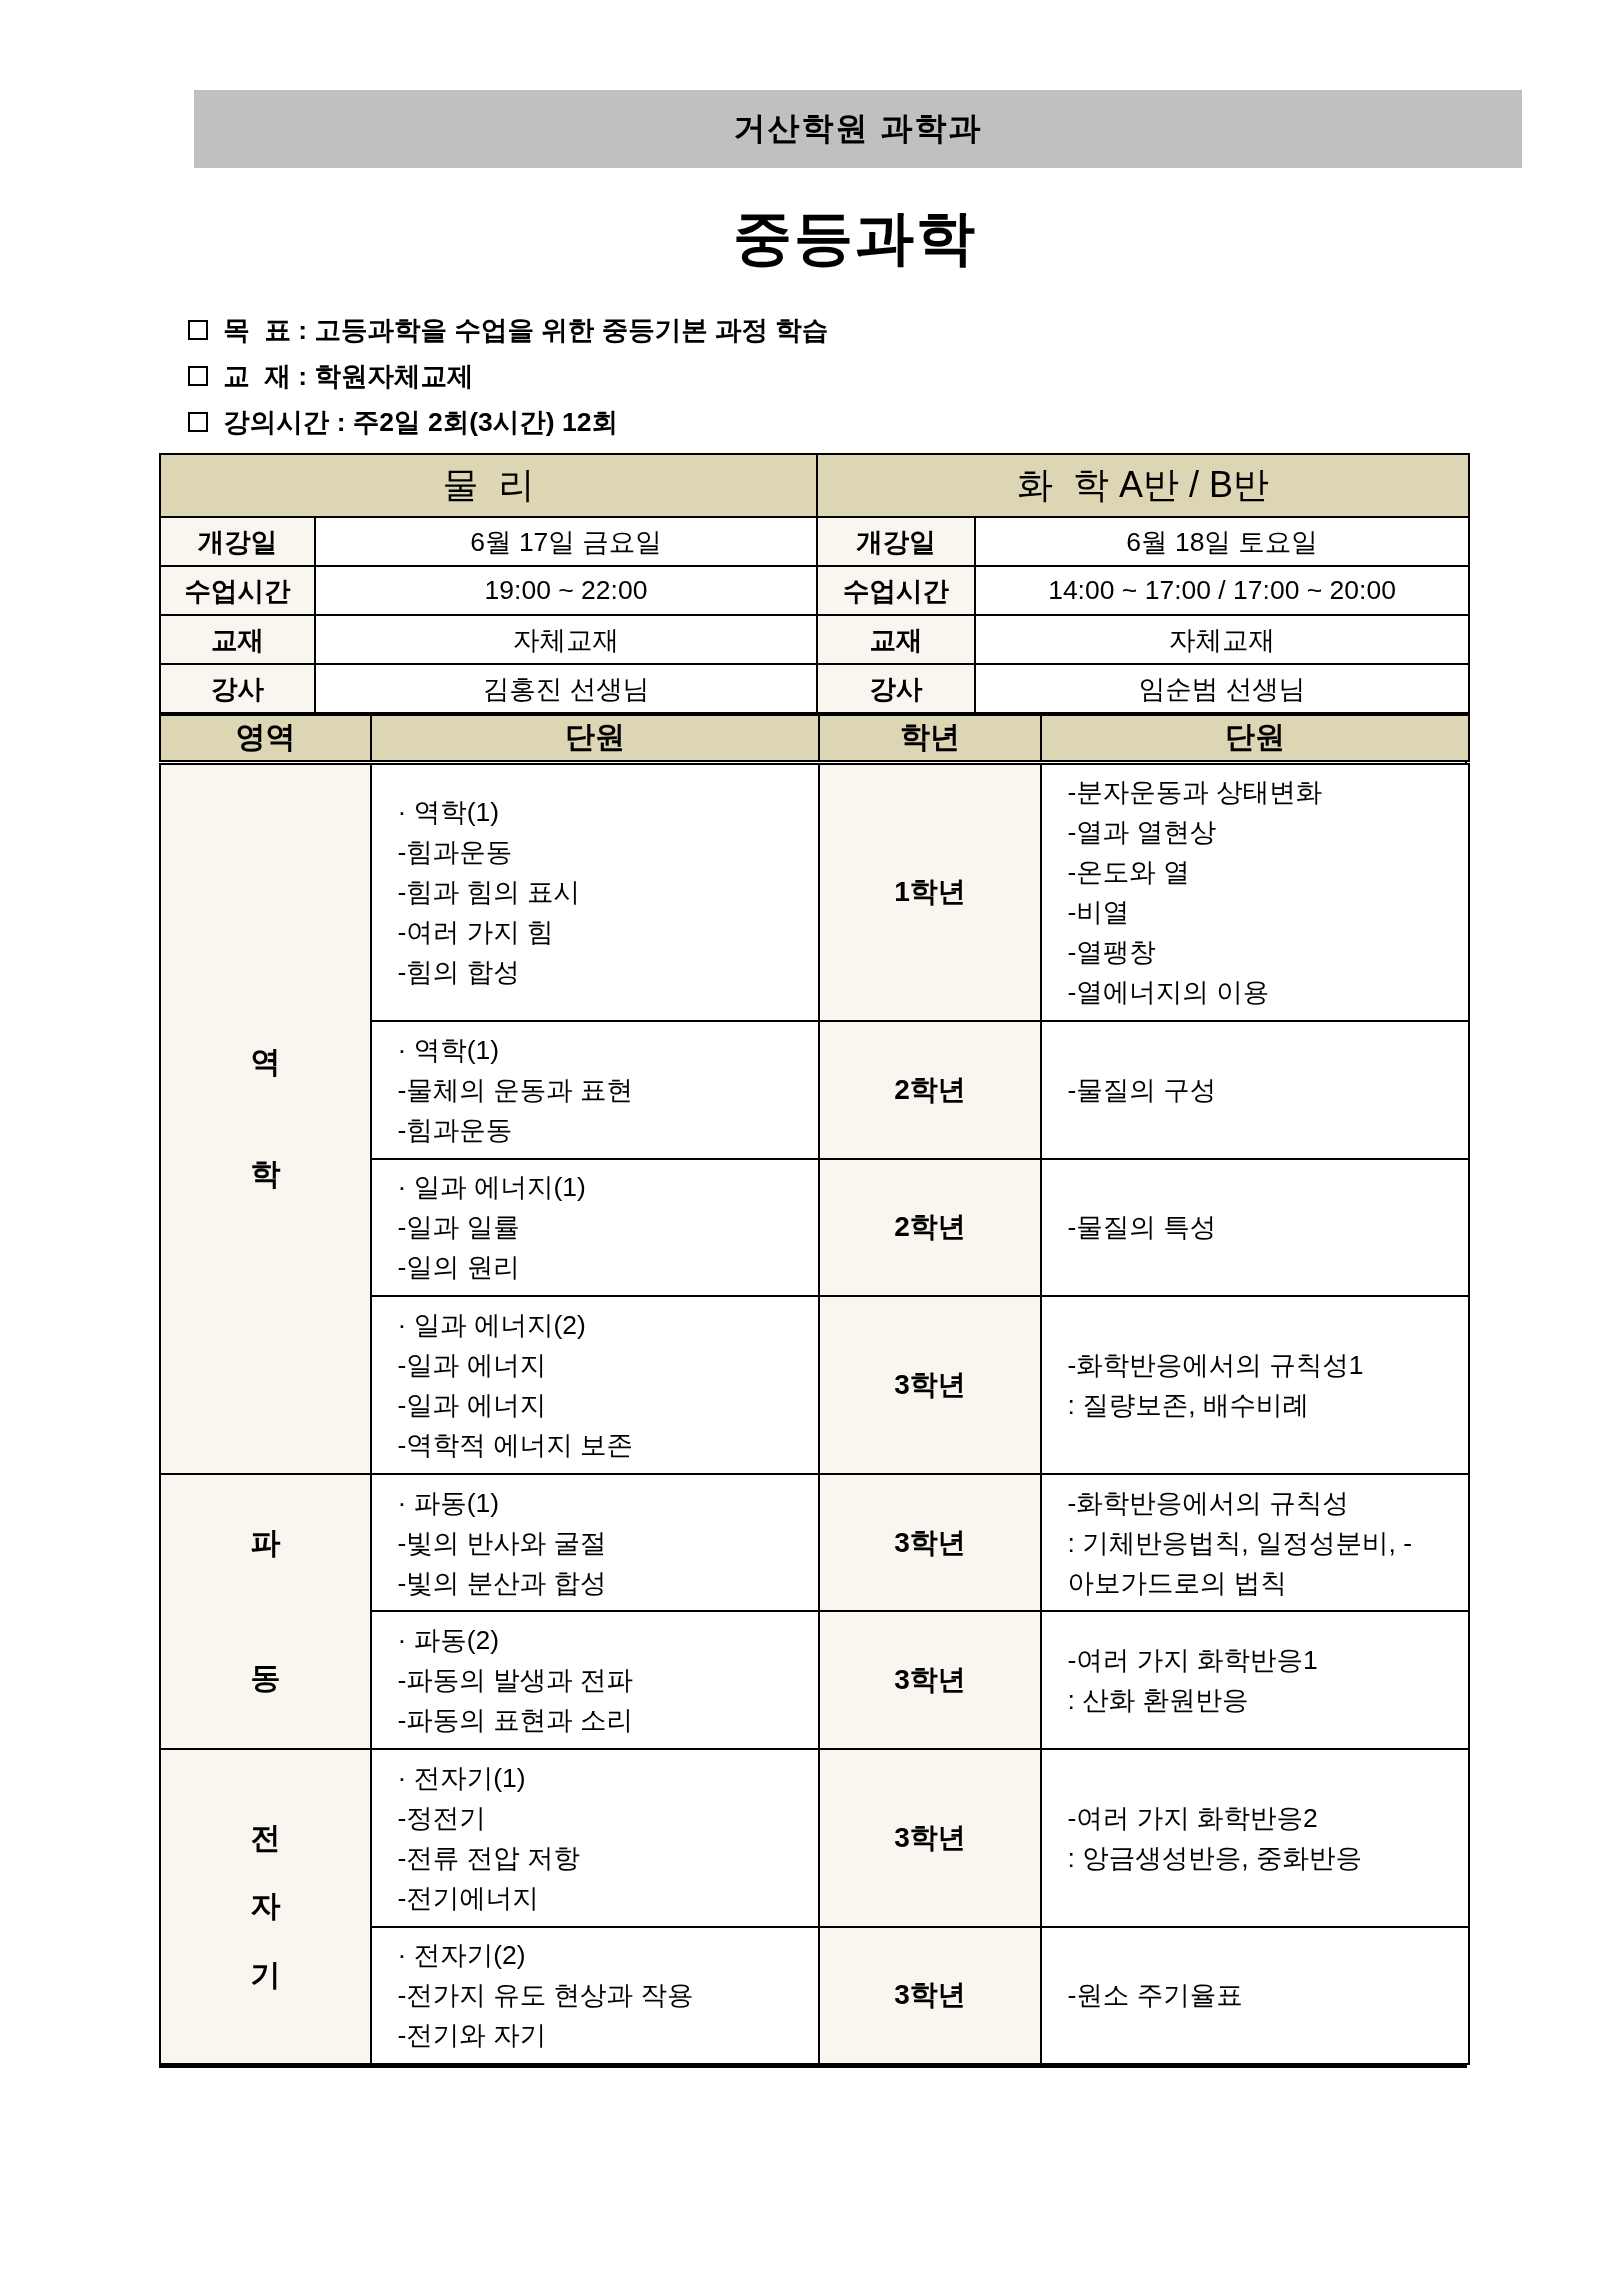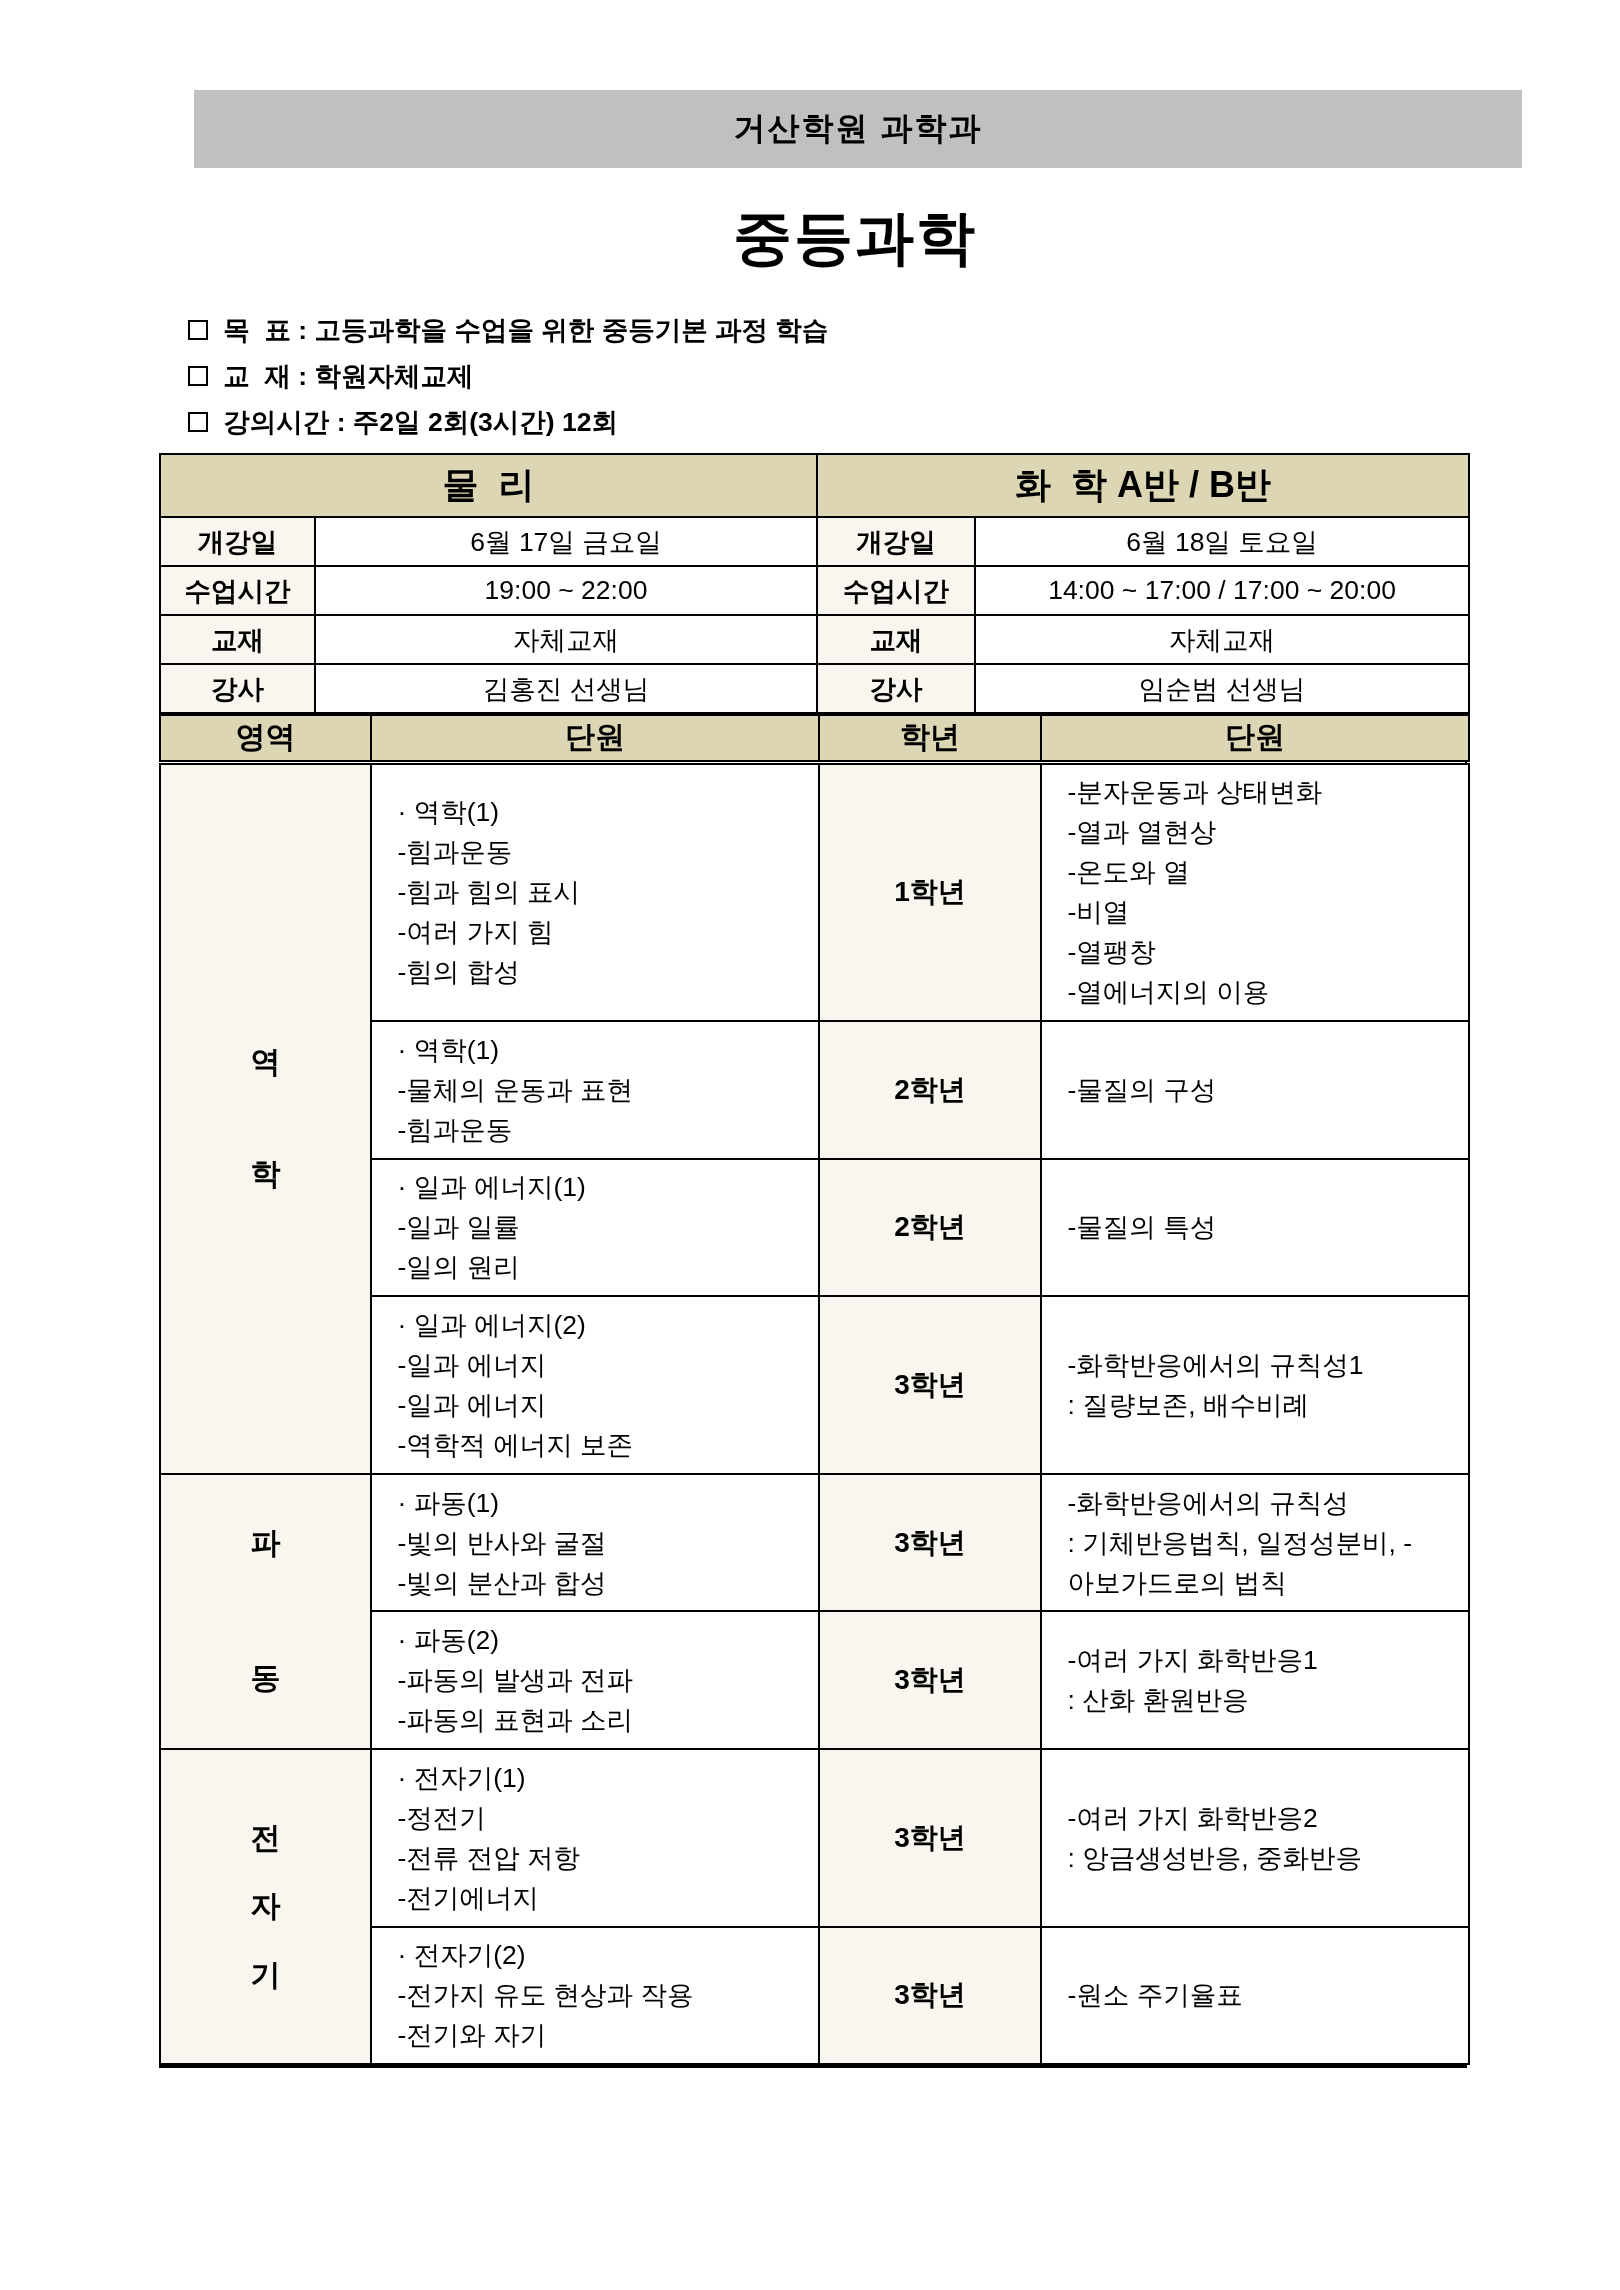--- a/index.html
+++ b/index.html
@@ -38,21 +38,21 @@
     margin-right:15.7px;flex:none;
   }
   .content{
     position:absolute;left:159px;top:453px;width:1308px;
     border-right:2px solid #000;border-bottom:3.9px solid #000;
   }
   table{width:100%;border-collapse:collapse;table-layout:fixed;}
   td,th{border:2px solid #000;overflow:hidden;}
   .section-title-cell{
     height:63px;background:var(--header-bg);
-    font-size:36px;font-weight:bold;text-align:center;white-space:pre;
+    font-size:36px;font-weight:normal;text-align:center;white-space:pre;
   }
   .info-label{
     height:49px;background:var(--label-bg);
     font-size:26.5px;font-weight:bold;text-align:center;
   }
   .info-value{font-size:26.5px;text-align:center;background:#fff;white-space:pre;}
   .sched-header th{
     height:47px;background:var(--header-bg);
     font-size:30px;font-weight:bold;text-align:center;
     border-bottom:5.9px double #000;

